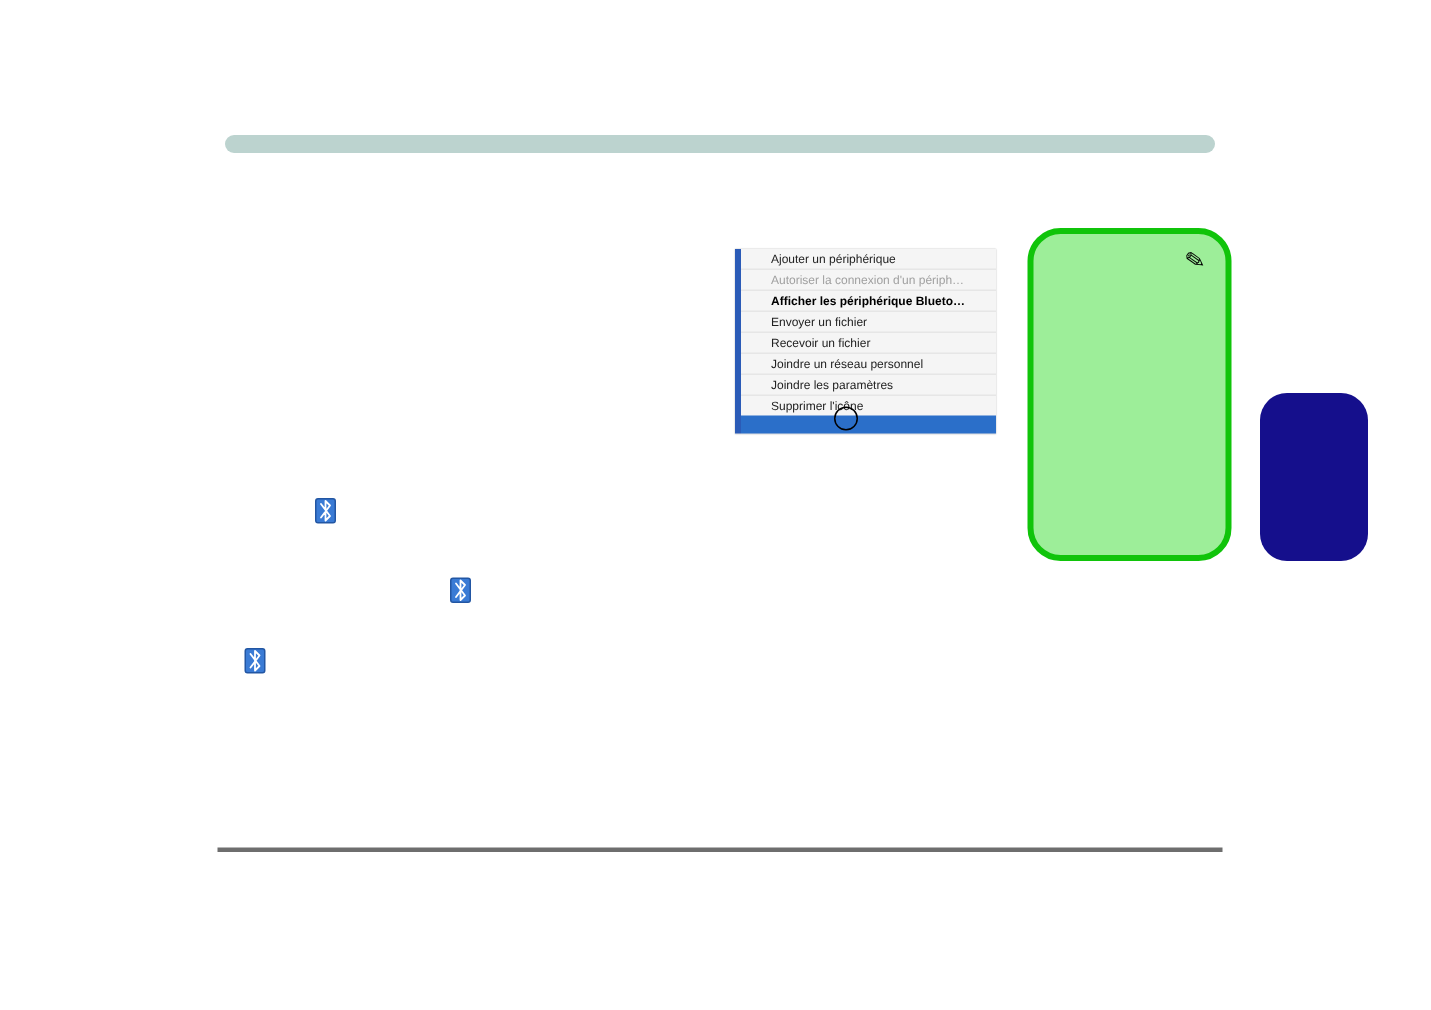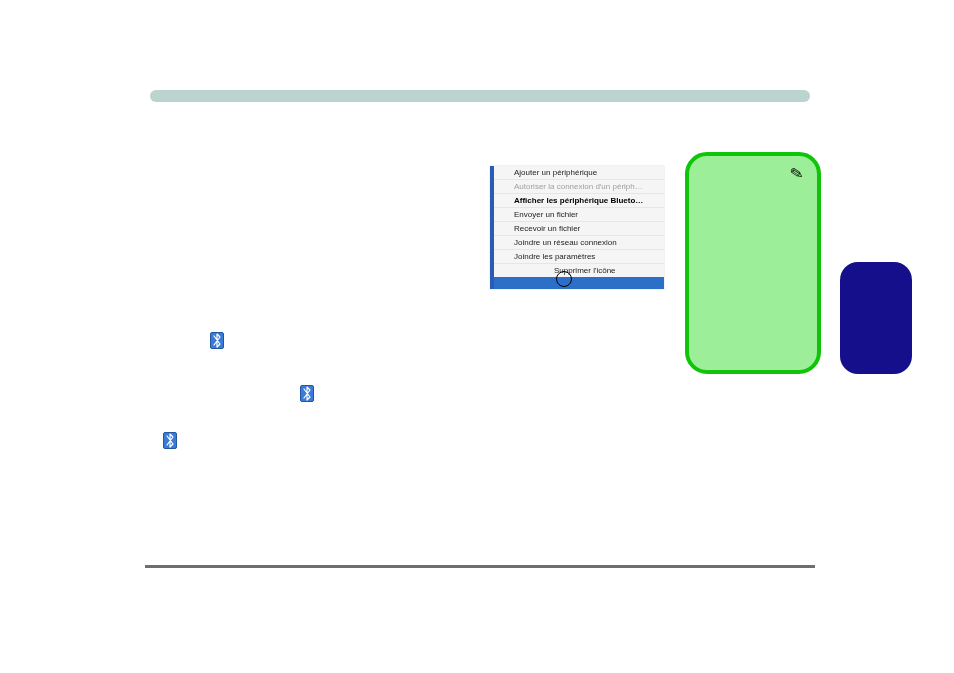--- a/index.html
+++ b/index.html
@@ -35,21 +35,21 @@
   .bt-menu .item {
     padding: 2px 20px;
     border-bottom: 1px solid #e6e6e6;
     white-space: nowrap;
     overflow: hidden;
     text-overflow: ellipsis;
     cursor: default;
   }
   .bt-menu .disabled { color: #a0a0a0; }
   .bt-menu .bold { font-weight: bold; color: #000; }
-  .bt-menu .last { border-bottom: none; margin-left: 40px; }
+  .bt-menu .last { border-bottom: none; }
   .bt-footer {
     height: 12px;
     background: #2b6fc9;
     position: relative;
   }
   .bt-footer .circle {
     position: absolute;
     left: 62px;
     top: -6px;
     width: 14px;
@@ -111,21 +111,21 @@
 <body>
 
 <div class="top-bar"></div>
 
 <div class="bt-menu">
   <div class="item">Ajouter un périphérique</div>
   <div class="item disabled">Autoriser la connexion d'un périphérique</div>
   <div class="item bold">Afficher les périphérique Bluetooth</div>
   <div class="item">Envoyer un fichier</div>
   <div class="item">Recevoir un fichier</div>
-  <div class="item">Joindre un réseau connexion</div>
+  <div class="item">Joindre un réseau personnel</div>
   <div class="item">Joindre les paramètres</div>
   <div class="item last">Supprimer l'icône</div>
   <div class="bt-footer">
     <div class="circle"></div>
   </div>
 </div>
 
 <div class="sticky">
   <span class="pen">✎</span>
 </div>

